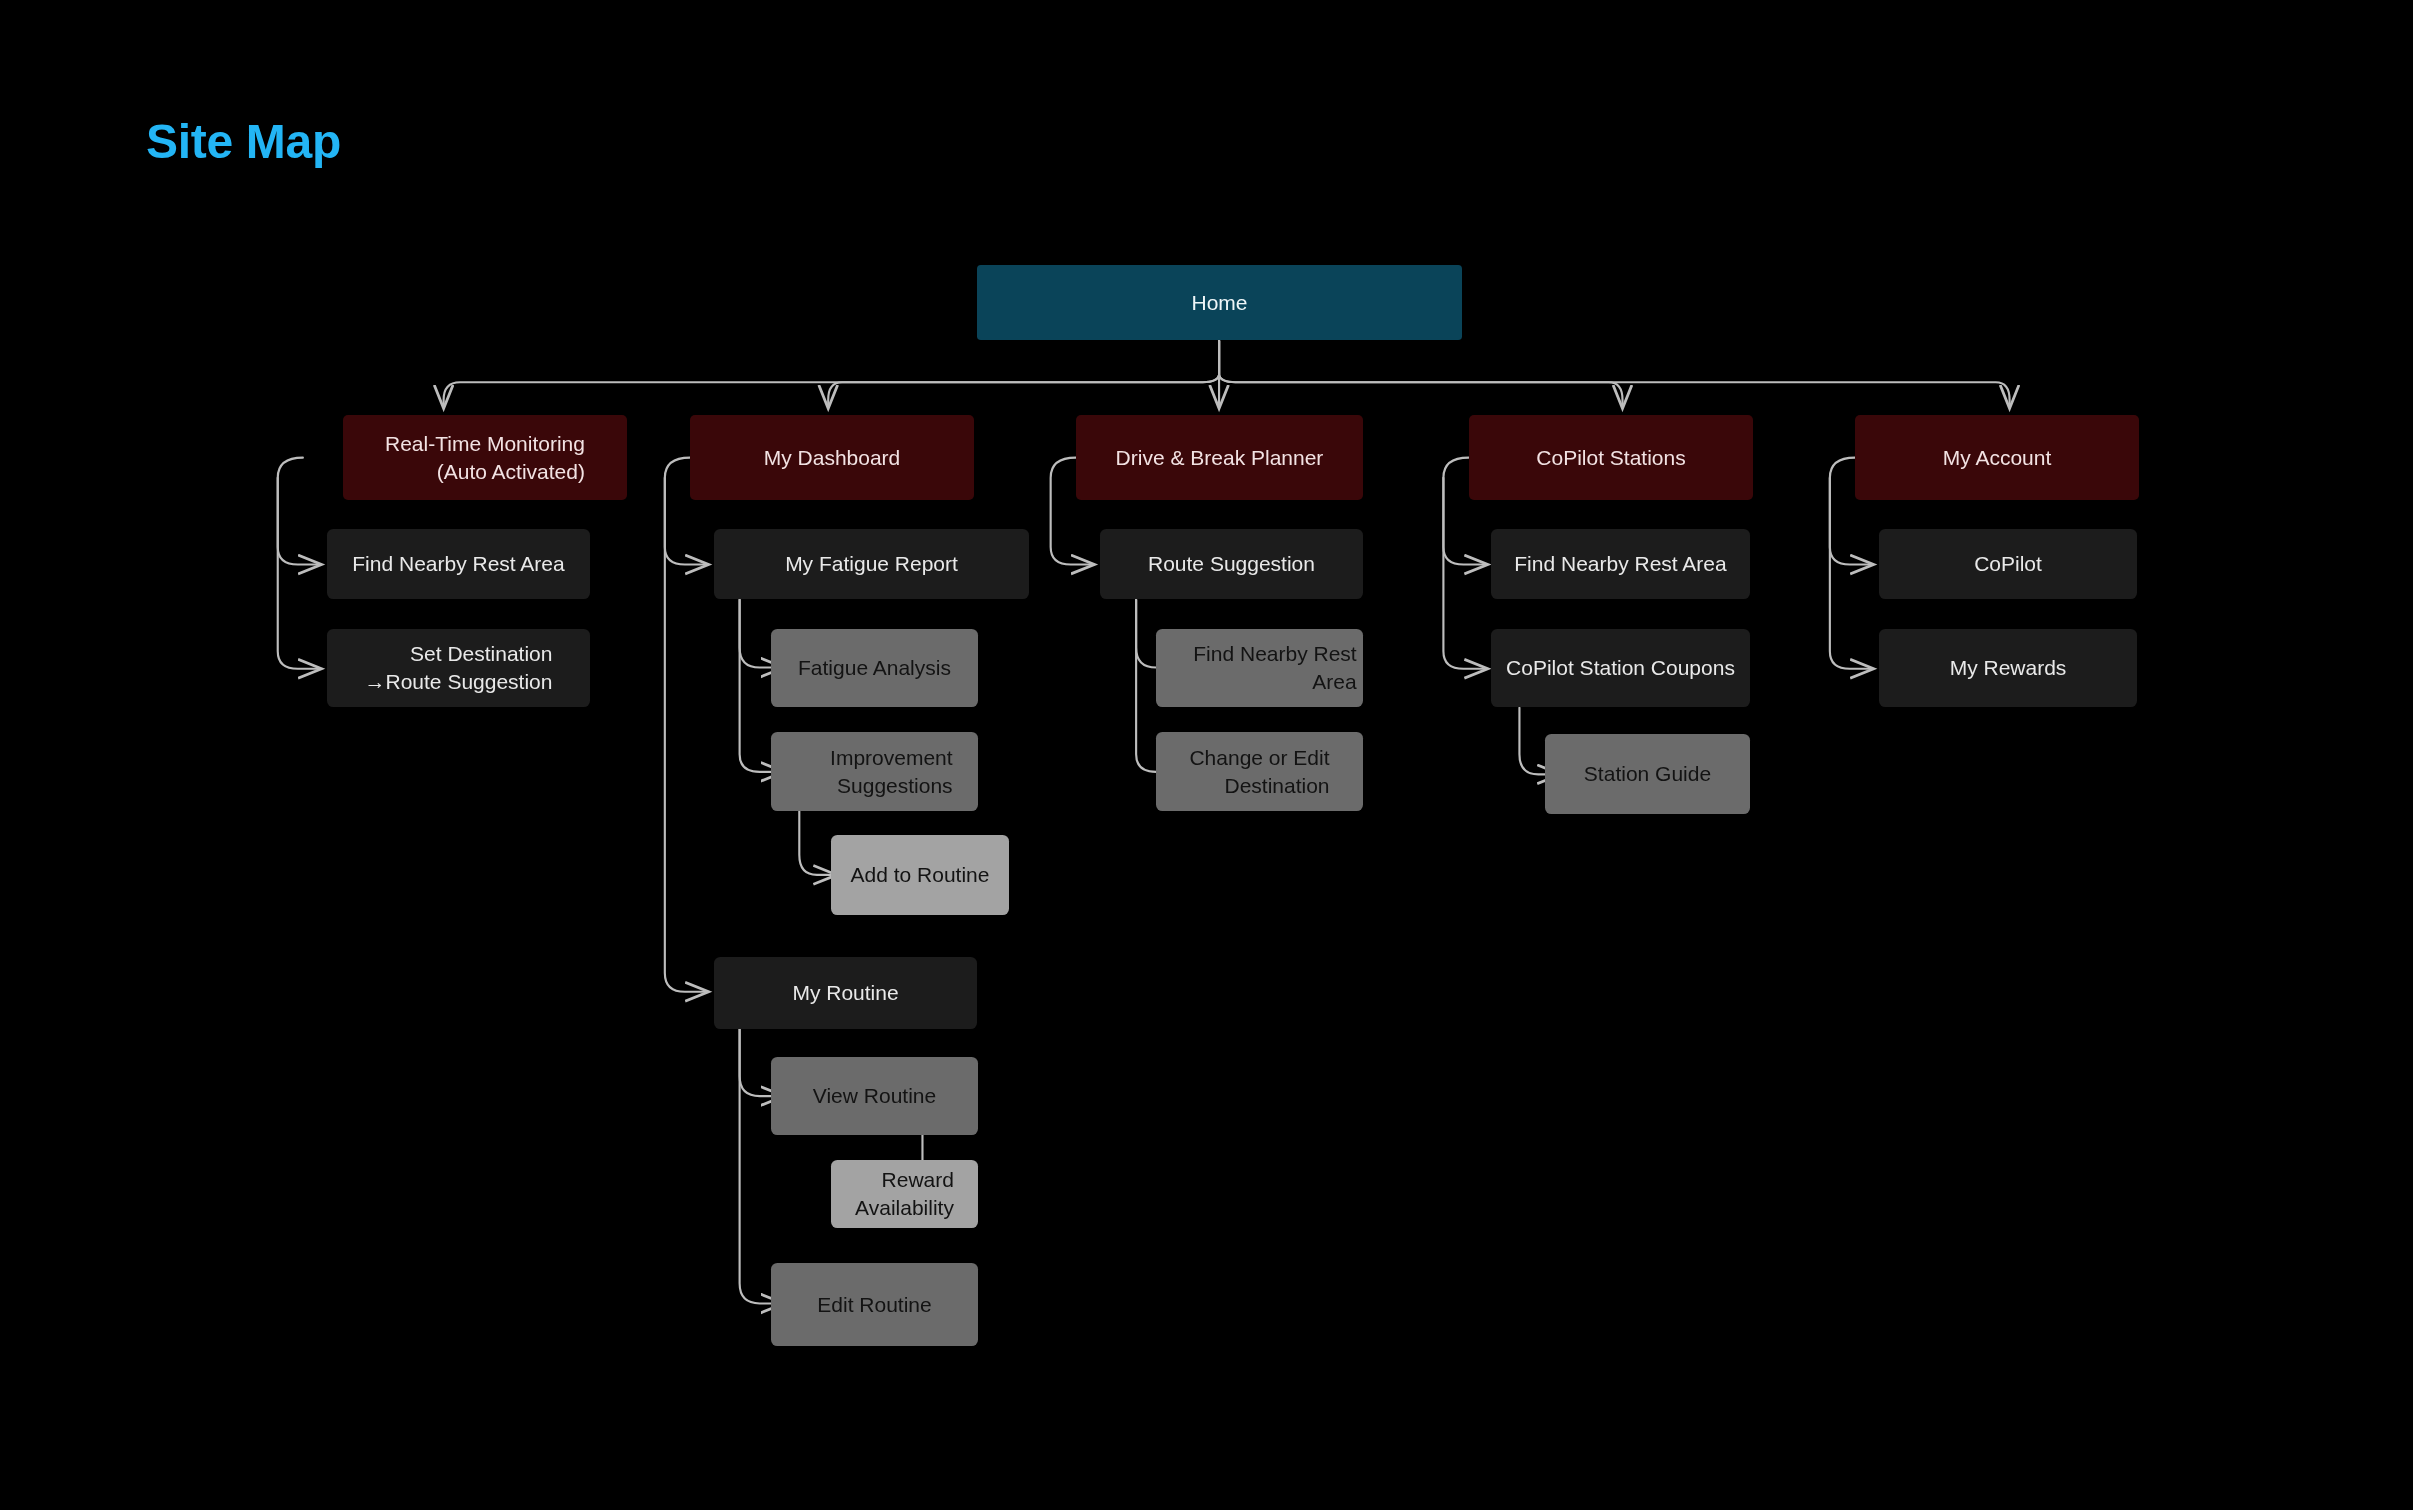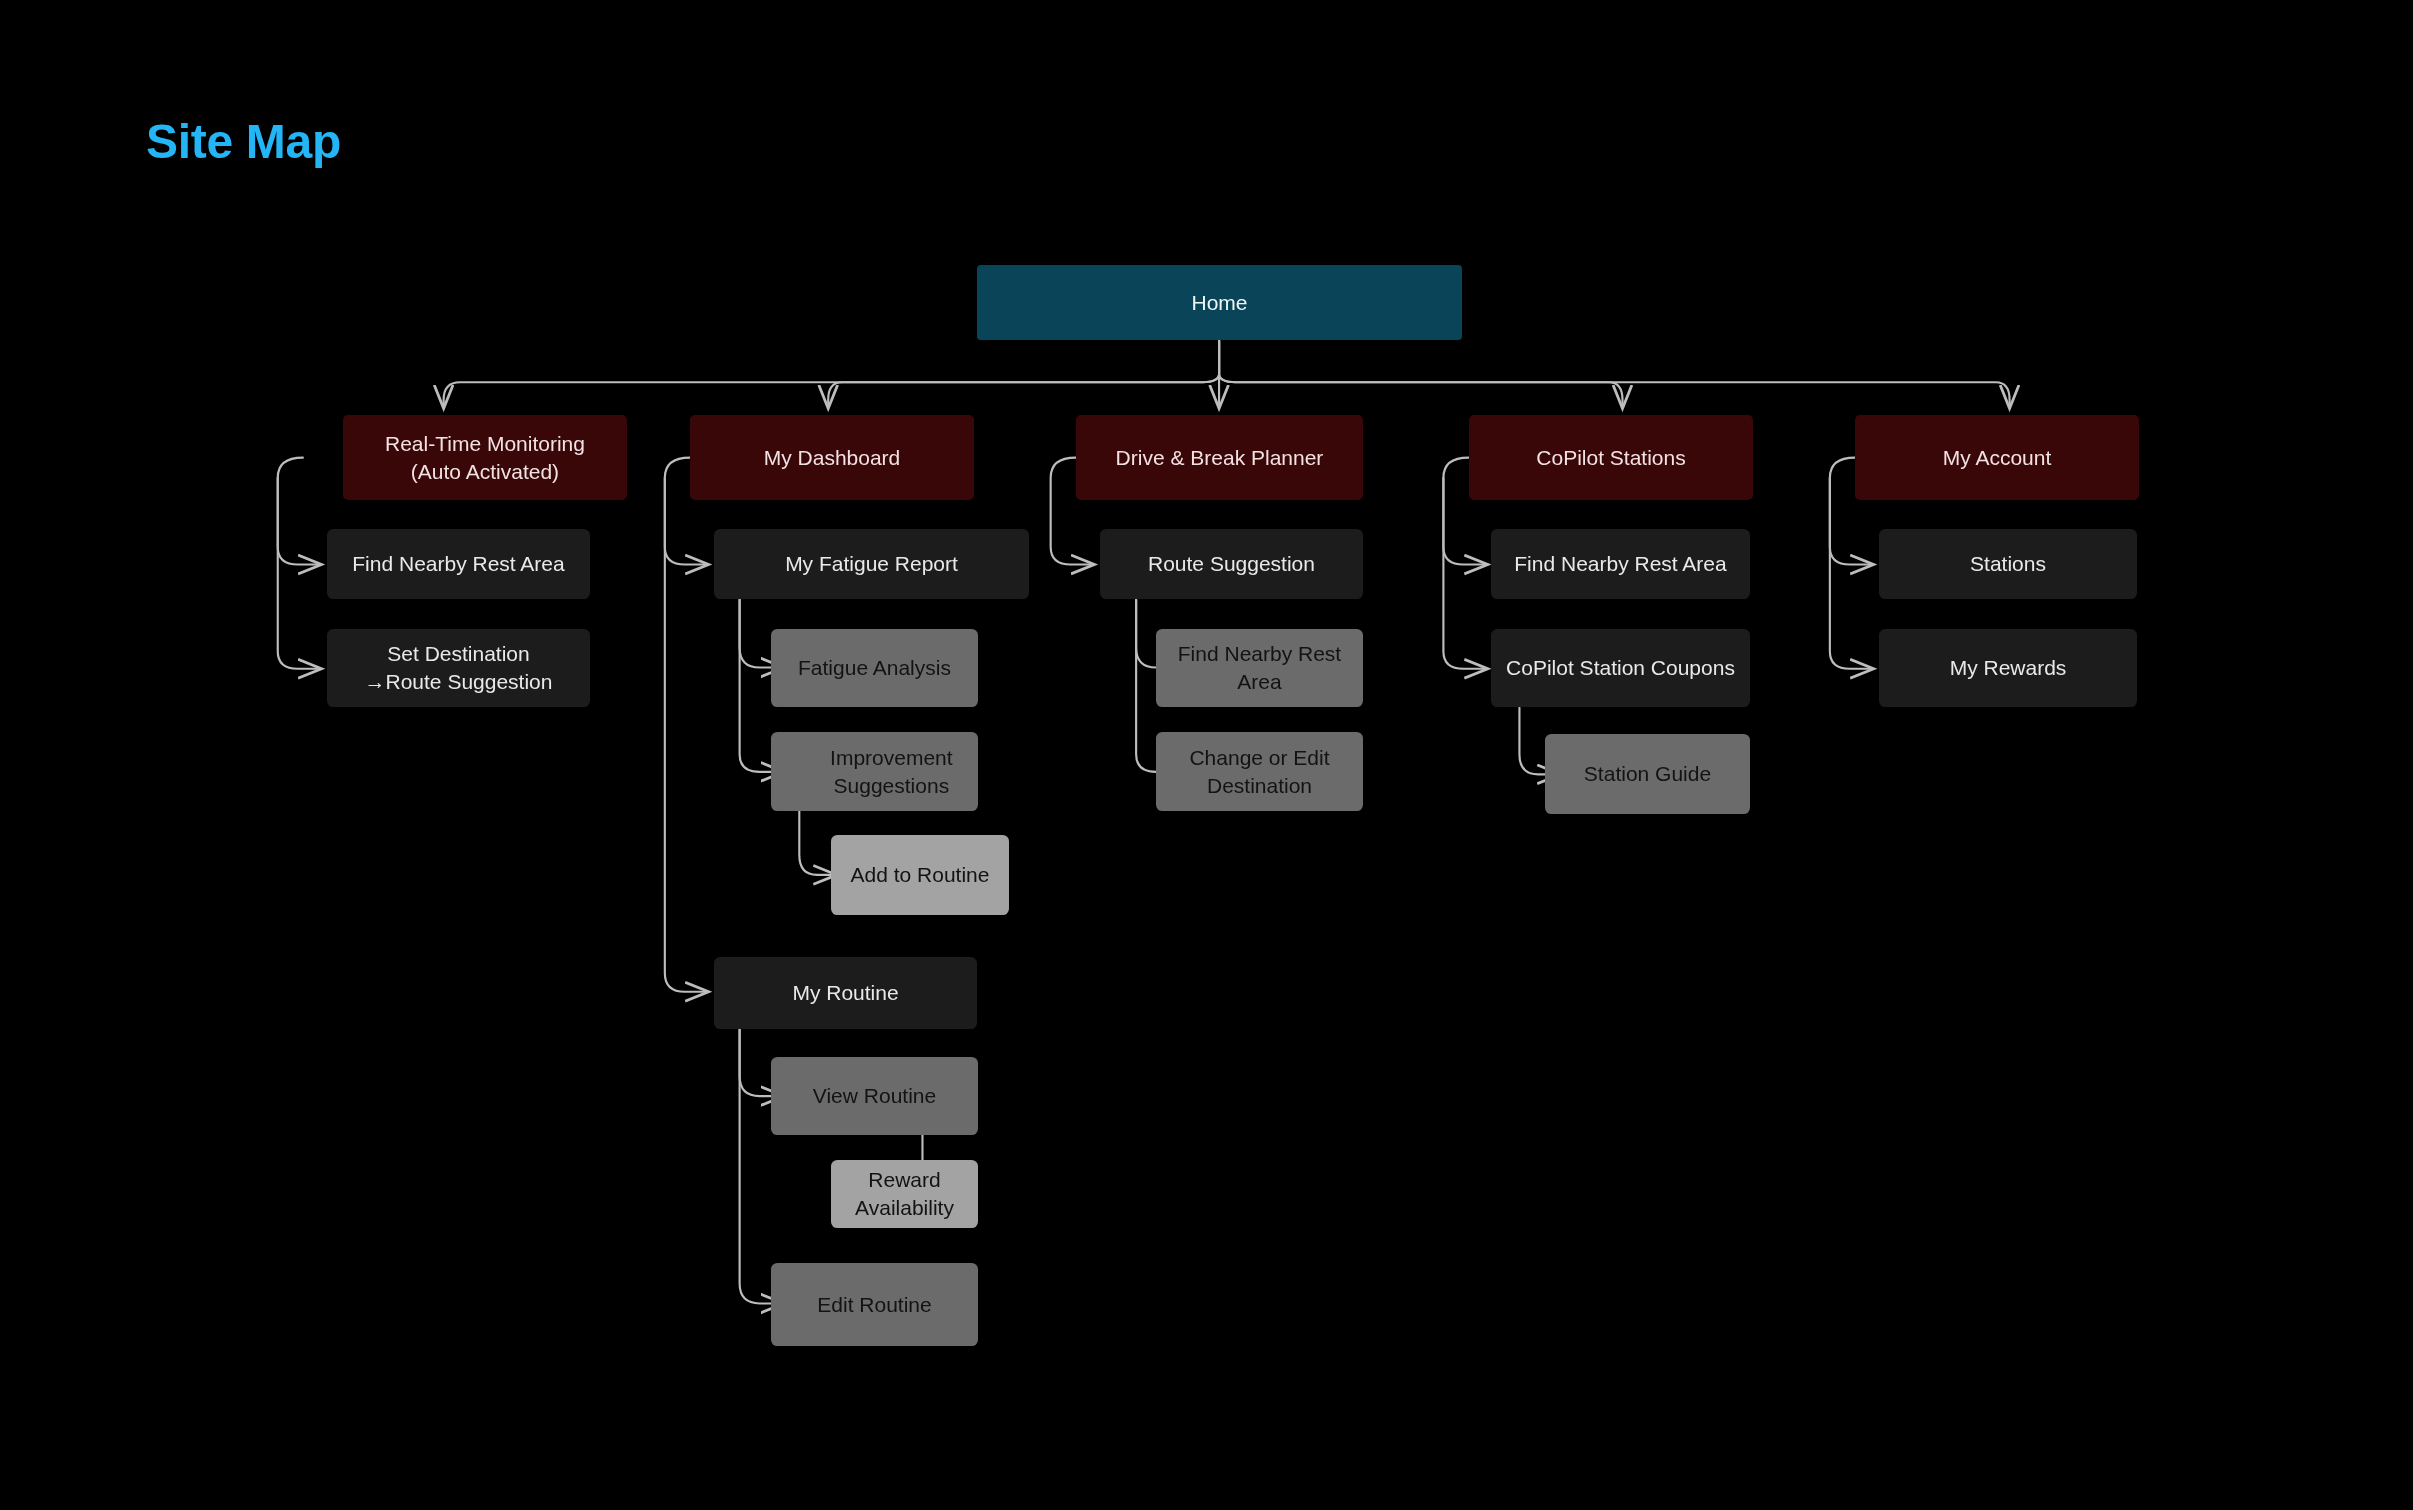--- a/index.html
+++ b/index.html
@@ -36,21 +36,21 @@
     width: 2413px;
     height: 1511px;
     pointer-events: none;
   }
   .node {
     position: absolute;
     box-sizing: border-box;
     display: flex;
     align-items: center;
     justify-content: center;
-    text-align: center;
+    text-align: right;
     border-radius: 6.3px;
     line-height: 1.32;
     padding: 2.5px 6.3px;
     white-space: pre-line;
   }
   .lvl-root {
     background: #0a4459;
     color: #eef6f8;
     font-size: 21px;
     border-radius: 3.8px;
@@ -152,17 +152,17 @@
   <div class="node lvl-3" style="left:1156px; top:629px; width:207px; height:78px;">Find Nearby Rest Area</div>
   <div class="node lvl-3" style="left:1156px; top:732px; width:207px; height:79px;">Change or Edit
 Destination</div>
 
   <div class="node lvl-1" style="left:1469px; top:415px; width:284px; height:85px;">CoPilot Stations</div>
   <div class="node lvl-2" style="left:1491px; top:529px; width:259px; height:70px;">Find Nearby Rest Area</div>
   <div class="node lvl-2" style="left:1491px; top:629px; width:259px; height:78px;">CoPilot Station Coupons</div>
   <div class="node lvl-3" style="left:1545px; top:734px; width:205px; height:80px;">Station Guide</div>
 
   <div class="node lvl-1" style="left:1855px; top:415px; width:284px; height:85px;">My Account</div>
-  <div class="node lvl-2" style="left:1879px; top:529px; width:258px; height:70px;">Stations</div>
+  <div class="node lvl-2" style="left:1879px; top:529px; width:258px; height:70px;">CoPilot</div>
   <div class="node lvl-2" style="left:1879px; top:629px; width:258px; height:78px;">My Rewards</div>
 
 </div>
 
 
 </body></html>

